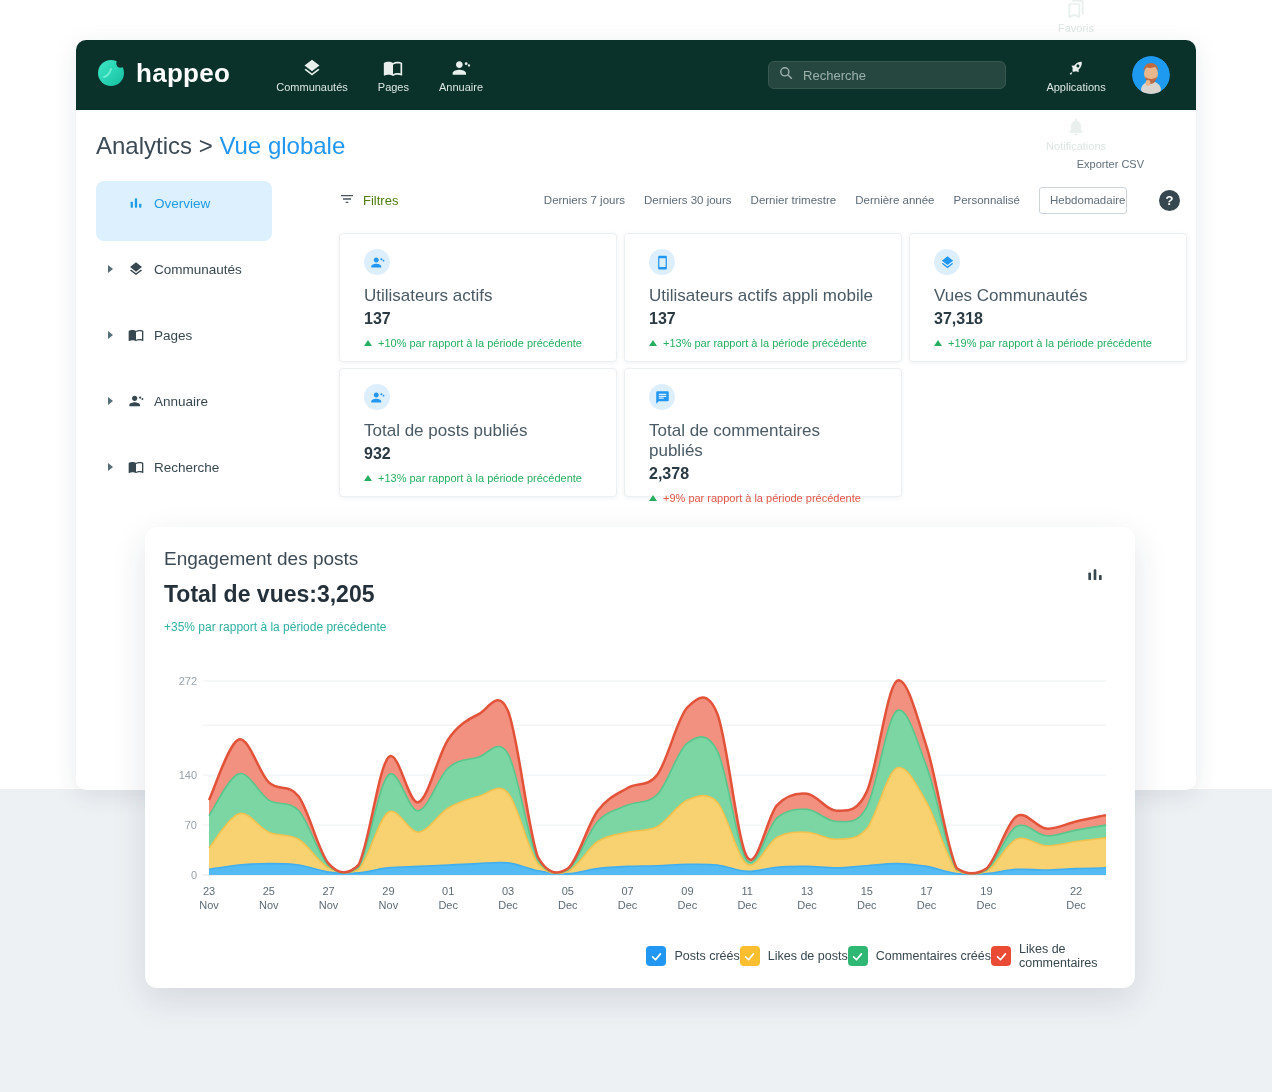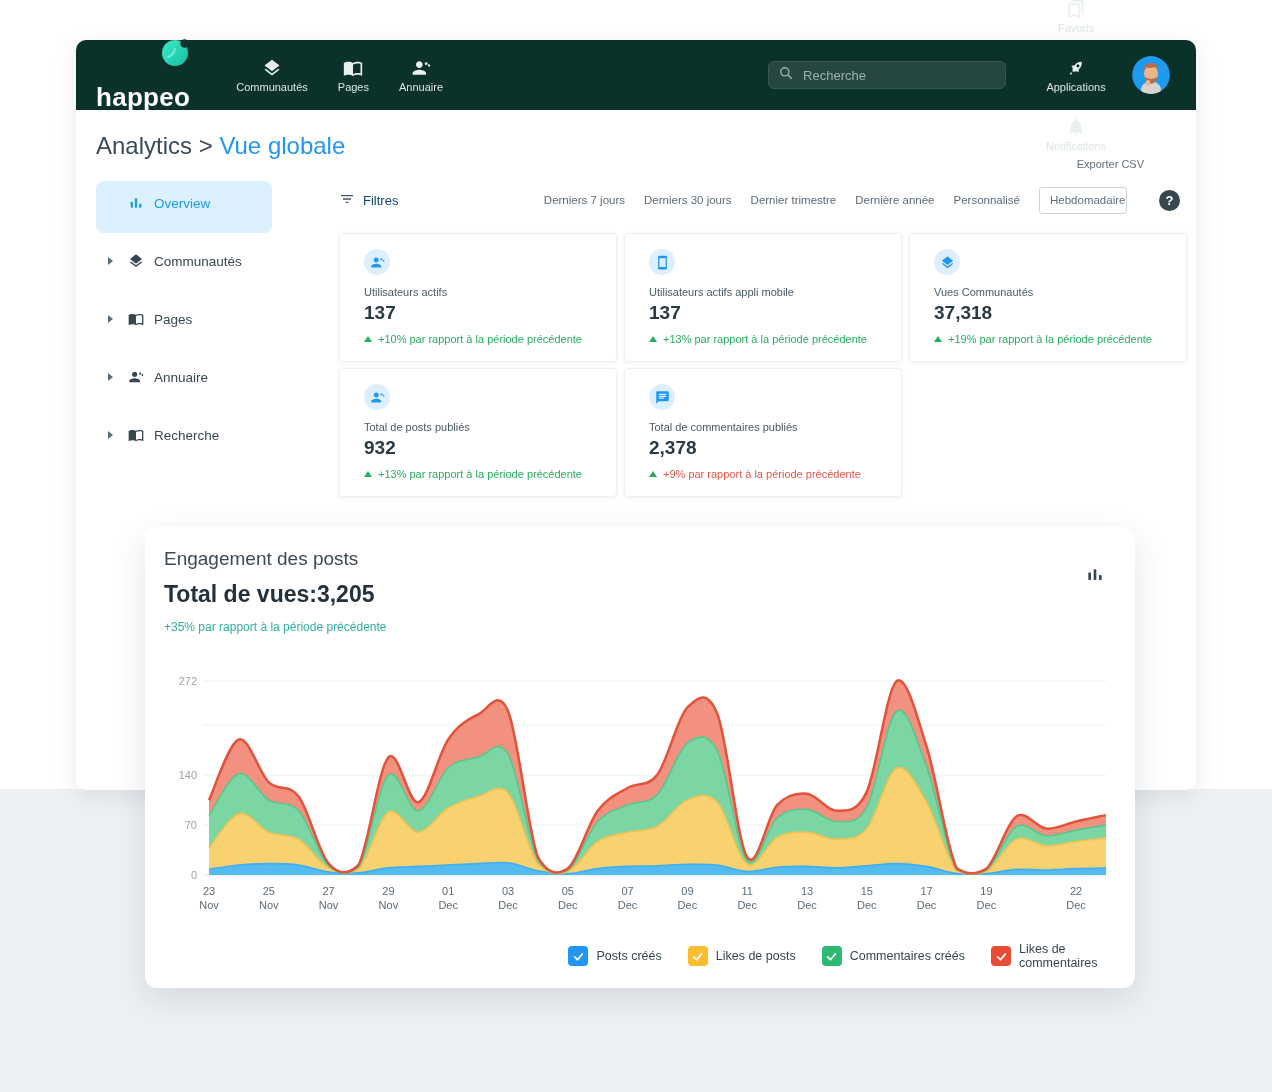--- a/index.html
+++ b/index.html
@@ -7,81 +7,81 @@
   .page{position:relative;width:1272px;height:1092px;overflow:hidden;background:#fff;}
   .gray-band{position:absolute;left:0;top:789px;width:100%;height:303px;background:#eef1f4;}
 
   
   .app{position:absolute;left:76px;top:40px;width:1120px;height:750px;background:#fff;
        border-radius:10px;box-shadow:0 6px 24px rgba(25,45,65,.10);}
 
   
   .navbar{height:70px;background:#0b312b;border-radius:10px 10px 0 0;display:flex;align-items:center;
           padding:0 26px 0 20px;box-sizing:border-box;}
-  .logo{display:flex;align-items:flex-end;gap:10px;flex-direction:column;}
+  .logo{display:flex;align-items:flex-start;gap:10px;}
   .logo-text{color:#fff;font-size:26px;font-weight:bold;letter-spacing:.3px;}
   .nav-main{display:flex;gap:30px;margin-left:46px;}
   .nav-item{display:flex;flex-direction:column;align-items:center;gap:3px;color:#dce6e3;font-size:11px;cursor:pointer;}
   .nav-item svg{display:block;}
   .search-box{margin-left:auto;width:238px;height:28px;background:#264740;border:1px solid #39584f;border-radius:6px;
               display:flex;align-items:center;gap:8px;padding:0 10px;box-sizing:border-box;}
   .search-box input{background:transparent;border:none;outline:none;color:#c7d6d1;font-size:13px;width:100%;
               font-family:"Liberation Sans",sans-serif;}
   .search-box input::placeholder{color:#9db1ab;}
   .nav-right{display:flex;gap:24px;margin-left:40px;flex-direction:column;}
   .avatar{width:38px;height:38px;border-radius:50%;margin-left:26px;overflow:hidden;flex:none;cursor:pointer;}
 
   
   .breadcrumb{position:absolute;left:20px;top:92px;font-size:24px;color:#3b4a55;}
   .breadcrumb .cur{color:#2196f3;}
   .export-csv{position:absolute;right:52px;top:118px;font-size:11px;color:#5f6e79;cursor:pointer;}
 
   
   .sidebar{position:absolute;left:20px;top:141px;width:176px;}
-  .side-item{height:44px;display:flex;align-items:center;gap:9px;padding:0 8px 8px 12px;margin-bottom:6px;
+  .side-item{height:44px;display:flex;align-items:center;gap:9px;padding:0 8px 16px 12px;margin-bottom:6px;
              font-size:13.5px;color:#37474f;border-radius:8px;cursor:pointer;}
   .side-item.active{background:#dcf0fd;color:#1e9be9;}
   .caret{width:10px;flex:none;display:flex;align-items:center;}
   .caret span{width:0;height:0;border-top:4px solid transparent;border-bottom:4px solid transparent;
               border-left:5px solid #546e7a;display:block;}
   .side-item .ic{width:18px;display:flex;justify-content:center;flex:none;}
 
   
   .filters-row{position:absolute;left:263px;right:16px;top:145px;height:30px;display:flex;align-items:center;}
-  .filtres{display:flex;align-items:center;gap:8px;font-size:13px;color:#0c4a6e;cursor:pointer;}
+  .filtres{display:flex;align-items:center;gap:8px;font-size:13px;color:#4d7c0f;cursor:pointer;}
   .ranges{margin-left:auto;display:flex;align-items:center;gap:19px;font-size:11.5px;color:#5c6b77;}
   .range{cursor:pointer;white-space:nowrap;}
   .freq-select{width:88px;height:27px;border:1px solid #ccd4da;border-radius:3px;background:#fff;display:flex;
                align-items:center;padding:0 10px;box-sizing:border-box;font-size:11.5px;color:#5f6e79;cursor:pointer;}
   .help-btn{width:21px;height:21px;border-radius:50%;background:#37474f;color:#fff;font-size:13px;font-weight:bold;
             display:flex;align-items:center;justify-content:center;margin-left:13px;cursor:pointer;}
 
   
   .cards{position:absolute;left:263px;top:193px;width:848px;display:grid;grid-template-columns:repeat(3,1fr);gap:6px 7px;}
   .card{background:#fff;border:1px solid #edf0f2;border-radius:4px;box-shadow:0 1px 4px rgba(40,60,80,.07);
         height:129px;padding:15px 24px;box-sizing:border-box;}
   .card-icon{width:26px;height:26px;border-radius:50%;background:#ddeffd;display:flex;align-items:center;justify-content:center;}
-  .card-label{margin-top:11px;font-size:11px;color:#4a5a64;}
-  .card-value{margin-top:4px;font-size:19px;font-weight:bold;color:#2b3942;}
+  .card-label{margin-top:11px;font-size:17px;color:#4a5a64;}
+  .card-value{margin-top:4px;font-size:16px;font-weight:bold;color:#2b3942;}
   .card-delta{margin-top:9px;display:flex;align-items:center;gap:6px;font-size:11px;}
   .tri{width:0;height:0;border-left:4px solid transparent;border-right:4px solid transparent;
        border-bottom:6px solid #27ae60;display:block;flex:none;}
 
   
   .chart-card{position:absolute;left:145px;top:527px;width:990px;height:461px;background:#fff;border-radius:12px;
               box-shadow:0 12px 34px rgba(25,45,70,.12);}
   .chart-title{position:absolute;left:19px;top:21px;font-size:19px;color:#3b4a54;}
   .chart-total{position:absolute;left:19px;top:54px;font-size:23px;font-weight:bold;color:#25313a;}
   .chart-delta{position:absolute;left:19px;top:93px;font-size:12px;color:#2fb0a0;}
   .chart-corner-icon{position:absolute;right:30px;top:38px;cursor:pointer;}
   .chart-svg{position:absolute;left:24px;top:142px;}
   .ytick{fill:#9aa3ab;font-size:11px;font-family:"Liberation Sans",sans-serif;}
   .xtick{fill:#5d6b75;font-size:11px;font-family:"Liberation Sans",sans-serif;}
 
-  .legend{position:absolute;right:26px;top:415px;display:flex;align-items:center;gap:26px;}
+  .legend{position:absolute;right:26px;top:415px;display:flex;align-items:center;}
   .legend-item{display:flex;align-items:center;gap:8px;cursor:pointer;}
   .legend-check{width:20px;height:20px;border-radius:4px;display:flex;align-items:center;justify-content:center;flex:none;}
   .legend-label{font-size:12.5px;color:#37474f;white-space:nowrap;}
   .legend-label.wrap{white-space:normal;width:90px;line-height:1.15;}
 </style>
 </head>
 <body>
 
 <div class="page">
   <div class="gray-band"></div>

